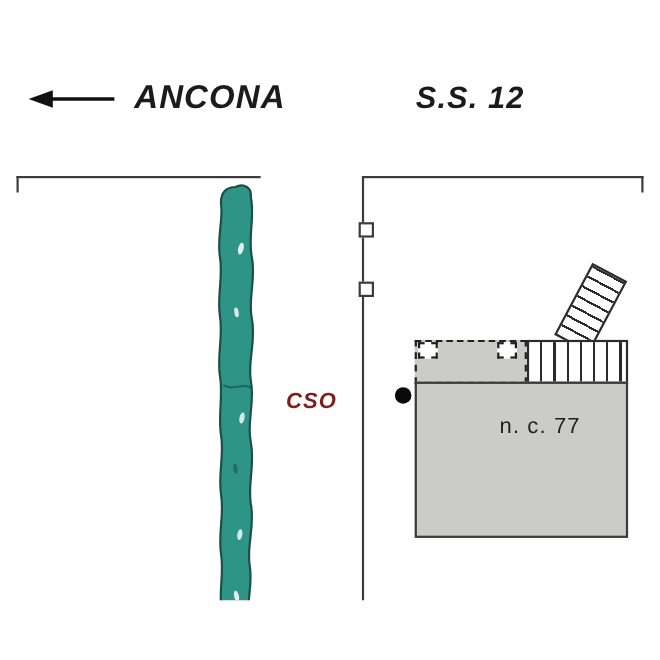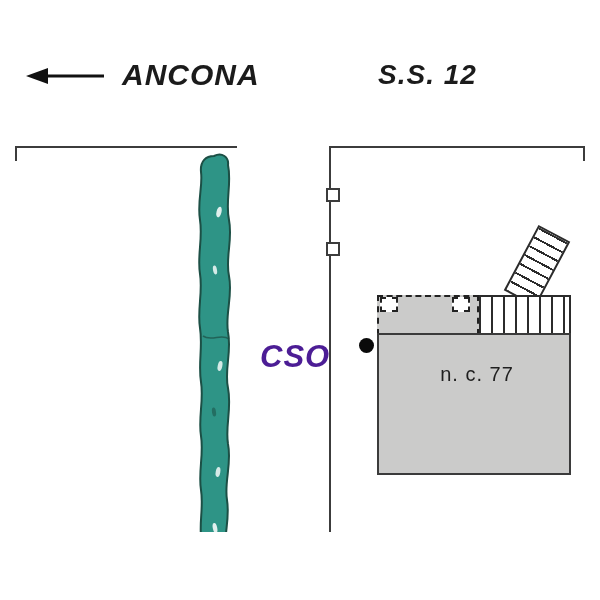--- a/index.html
+++ b/index.html
@@ -1,27 +1,27 @@
 <!DOCTYPE html>
 <html style="--hedge-fill: #2e9486; --hedge-stroke: #1c4f45; --building-fill: #cbcbca; --line: #3c3c3c; --hatch: #2b2b2b;"><head>
 <meta charset="utf-8">
 <style>
   html,body{margin:0;padding:0;background:#fff;}
   #stage{
     position:relative;width:600px;height:532px;background:#fff;overflow:hidden;
-    font-family:"Liberation Sans",sans-serif;color:#1a1a1a;
+    font-family:"Liberation Sans",sans-serif;color:#1a1a1a;margin-top:14px;
   }
   .abs{position:absolute;}
   .label-big{
     font-style:italic;font-weight:bold;font-size:30px;line-height:1;letter-spacing:1px;
     color:#1b1b1b;white-space:nowrap;
   }
   .label-route{font-size:28px;}
   .label-cso{
-    font-style:italic;font-weight:bold;font-size:31px;line-height:1;letter-spacing:1px;color:#4c1d95;
+    font-style:italic;font-weight:bold;font-size:20px;line-height:1;letter-spacing:1px;color:#7f1d1d;
   }
   .road-h{height:2px;background:var(--line,#3c3c3c);}
   .road-v{width:2px;background:var(--line,#3c3c3c);}
   .tick{width:2px;height:15px;background:var(--line,#3c3c3c);}
   .marker-square{
     width:14px;height:14px;background:#fff;border:2px solid var(--line,#3c3c3c);box-sizing:border-box;
   }
   .building{
     background:var(--building-fill,#cbcbca);
     border:2px solid #3b3b3b;box-sizing:border-box;
@@ -97,18 +97,18 @@
 
   <div class="abs hatch-ramp" style="left:519px;top:229px;width:36px;height:74px;"></div>
 
   <div class="abs hatch-v" style="left:479px;top:295px;width:92px;height:40px;"></div>
 
   <div class="abs annex-dashed" style="left:377px;top:295px;width:102px;height:40px;"></div>
   <div class="abs pillar" style="left:380px;top:297px;width:18px;height:15px;"></div>
   <div class="abs pillar" style="left:452px;top:297px;width:18px;height:15px;"></div>
 
   <div class="abs building" style="left:377px;top:333px;width:194px;height:142px;"></div>
-  <div class="abs building-label" style="left:380px;top:363px;">n. c. 77</div>
+  <div class="abs building-label" style="left:394px;top:363px;">n. c. 77</div>
 
   <div class="abs label-cso" style="left:260px;top:341px;">CSO</div>
   <div class="abs dot" style="left:359px;top:338px;"></div>
 
 </div>
 
 </body></html>

